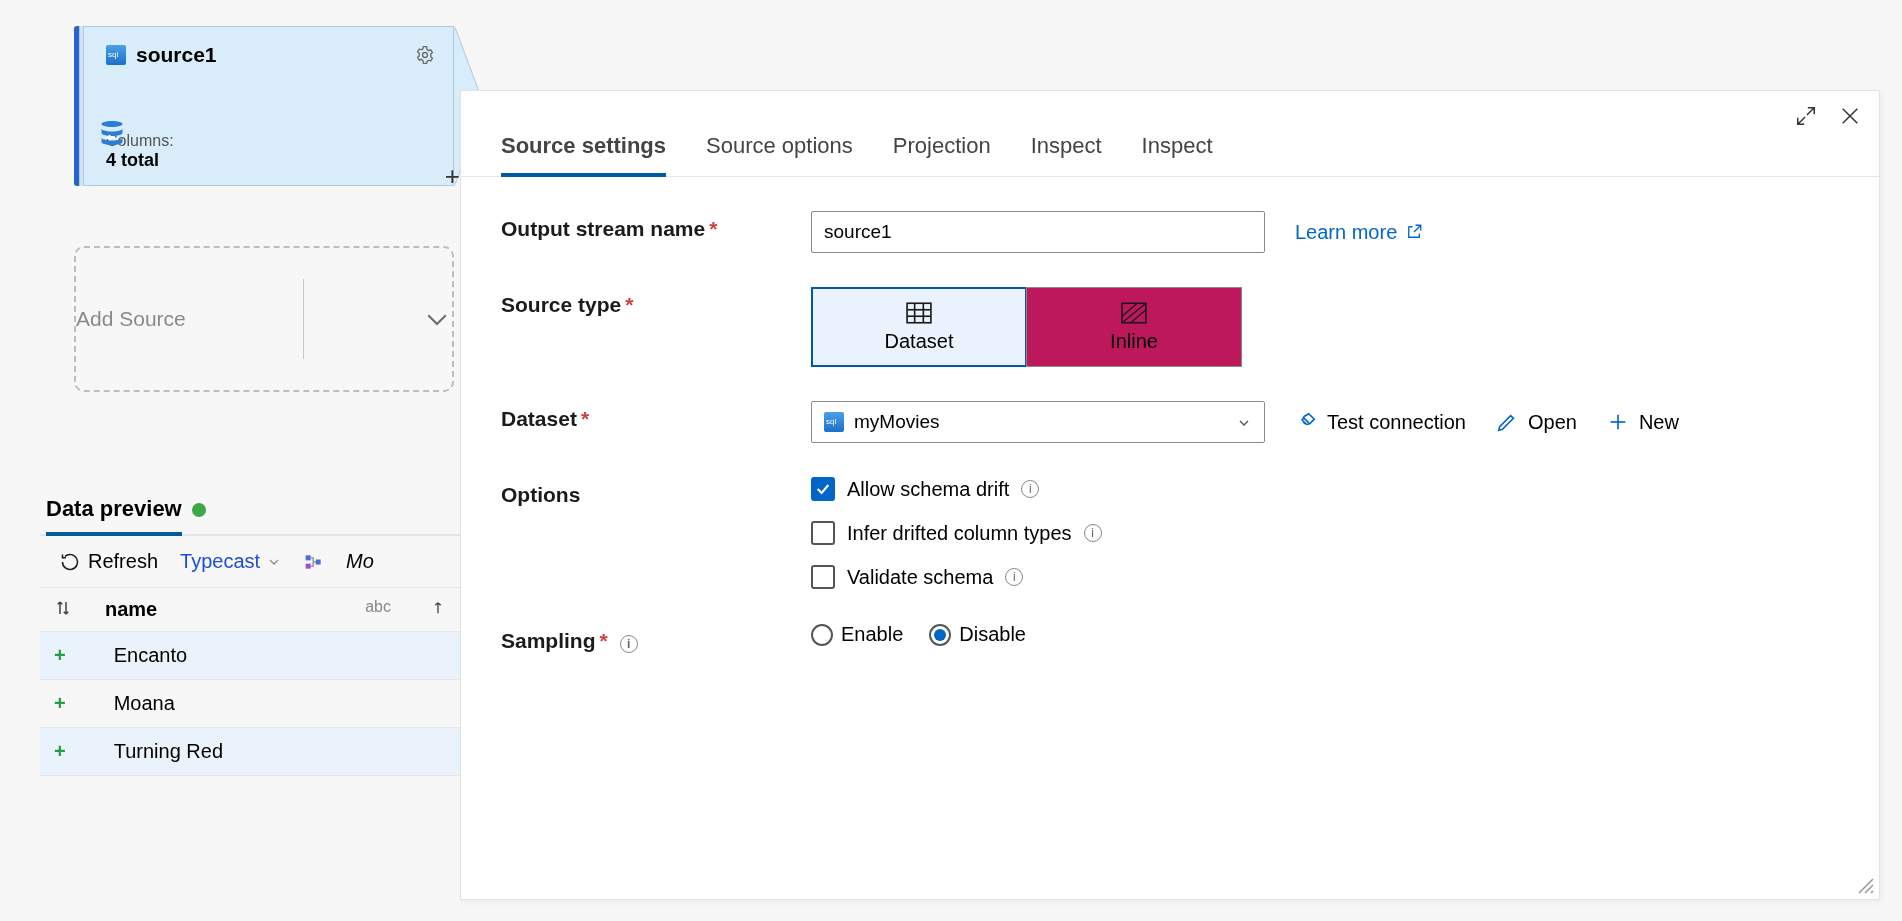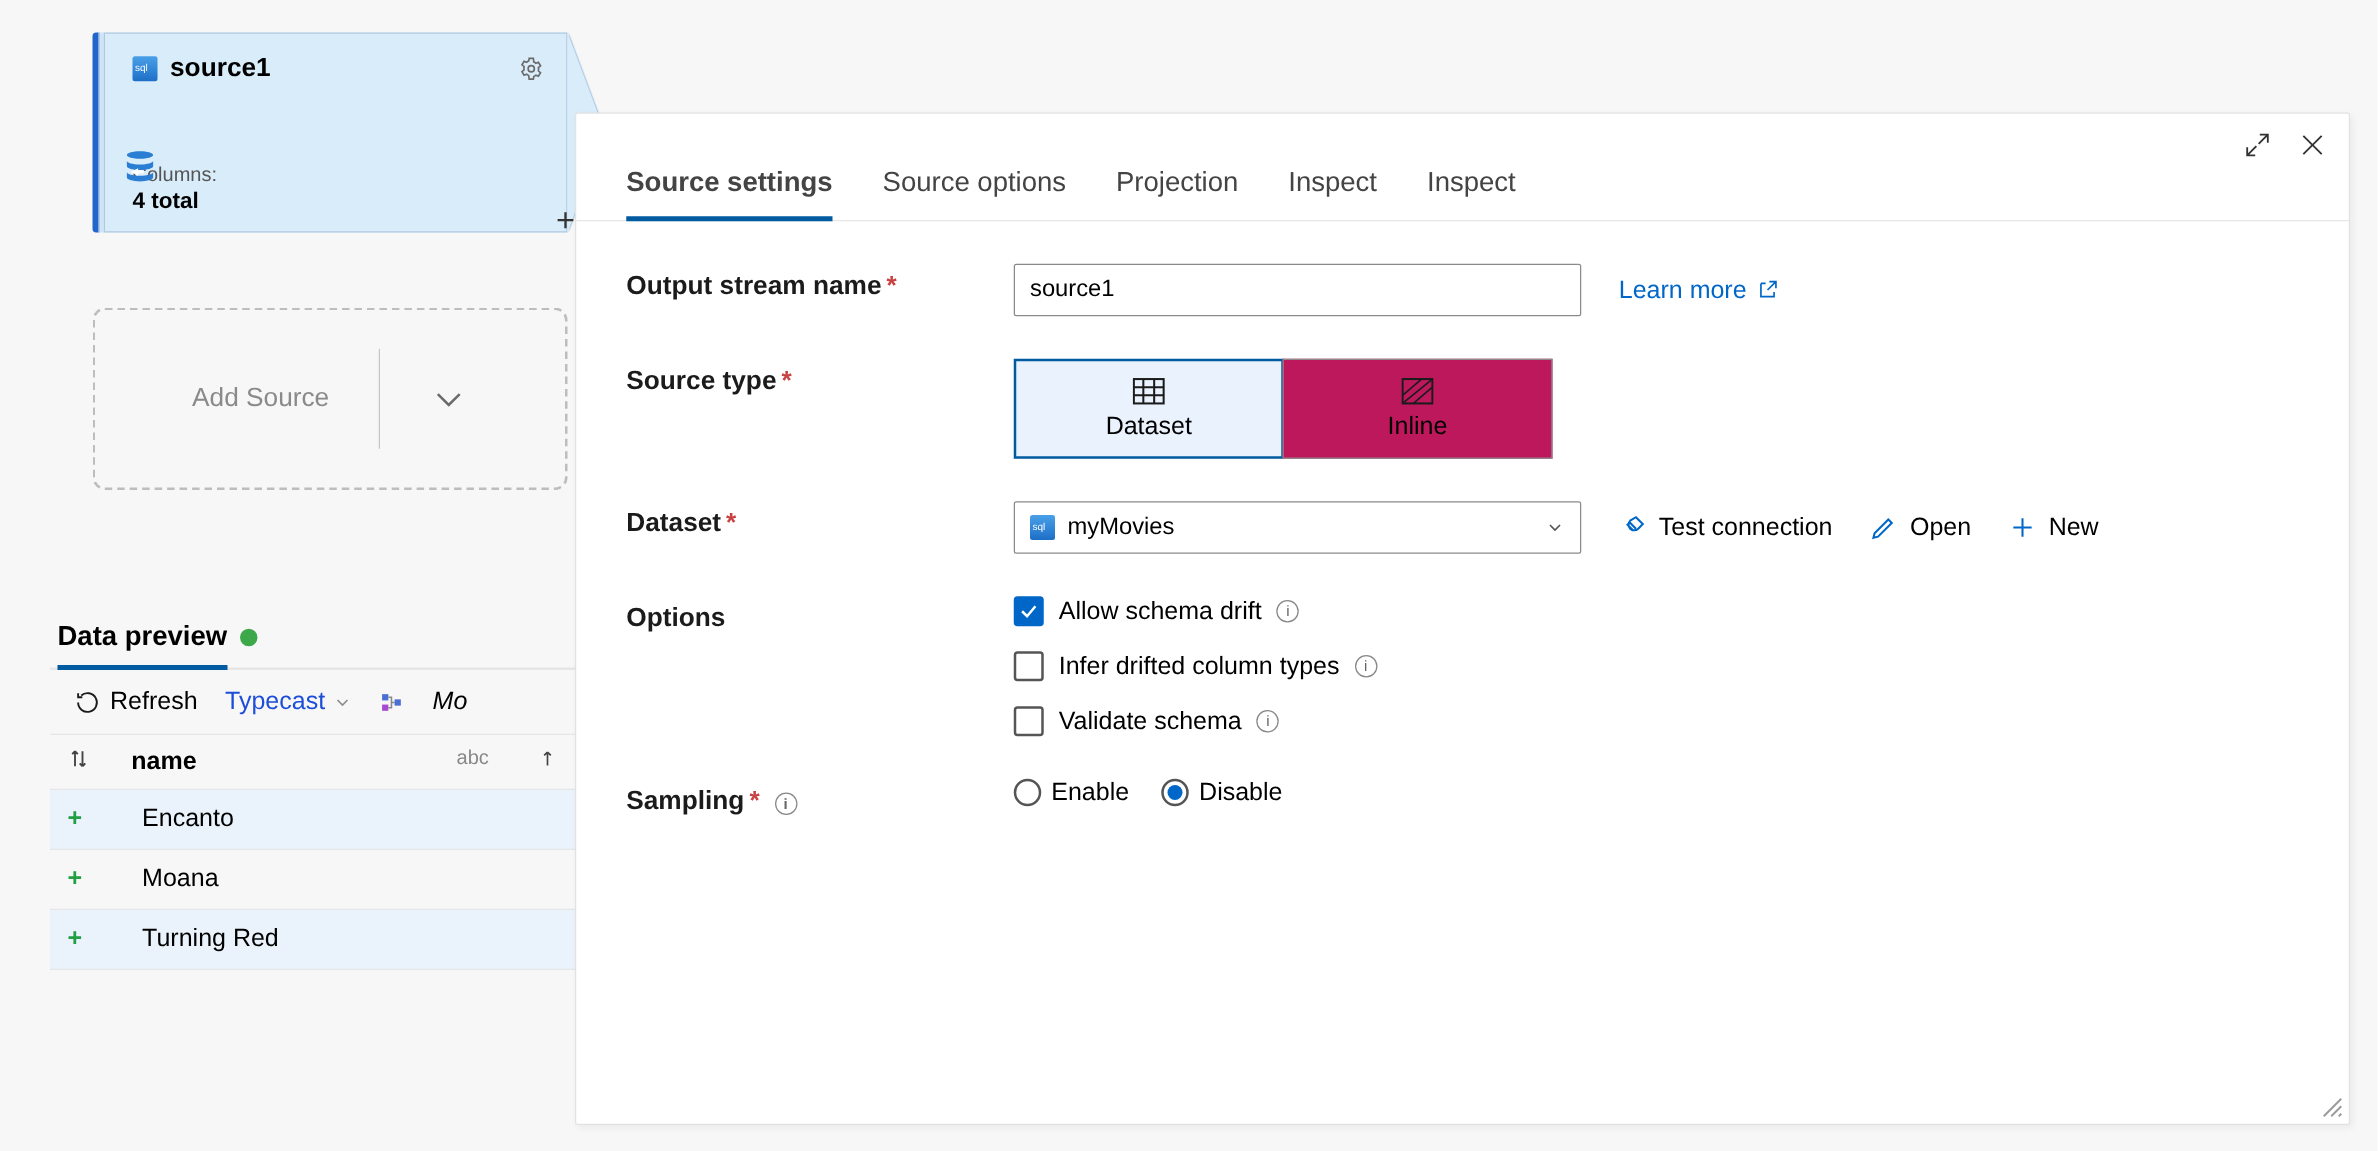--- a/index.html
+++ b/index.html
@@ -48,21 +48,21 @@
 .source-block .gear { margin-left: auto; color: #6a6a6a; }
 .source-block .cols-label { font-size: 16px; color: #555; }
 .source-block .cols-total { font-size: 18px; font-weight: 600; }
 .plus-add { position: absolute; right: -6px; bottom: -6px; font-size: 26px; color: #333; cursor: pointer; }
 
 .add-source-box {
   margin-top: 60px;
   width: 380px; height: 146px;
   border: 2px dashed #bdbdbd;
   border-radius: 10px;
-  display: flex; align-items: center; justify-content: center;
+  display: flex; align-items: center; justify-content: space-between;
   gap: 40px;
 }
 .add-source-box .label { color: #8a8a8a; font-size: 21px; }
 .add-source-box .divider { width: 1px; height: 80px; background: #c7c7c7; }
 .add-source-box .chev { color: #6b6b6b; }
 
 
 .data-preview {
   position: absolute; left: 40px; top: 486px; width: 420px;
 }
@@ -129,21 +129,21 @@
 
 .checkbox-list { display: flex; flex-direction: column; gap: 20px; }
 .ck-row { display: flex; align-items: center; gap: 12px; font-size: 20px; }
 .ck { width: 24px; height: 24px; border: 2px solid #555; border-radius: 3px; display: inline-flex; align-items: center; justify-content: center; background: #fff; cursor:pointer; }
 .ck.checked { background: #0067c9; border-color: #0067c9; color: #fff; }
 .info { width: 18px; height: 18px; border: 1px solid #888; border-radius: 50%; display: inline-flex; align-items: center; justify-content: center; font-size: 12px; color: #666; }
 
 .radio-row { display: flex; align-items: center; gap: 26px; font-size: 20px; }
 .radio { width: 22px; height: 22px; border: 2px solid #555; border-radius: 50%; display: inline-flex; align-items: center; justify-content: center; cursor:pointer; }
 .radio .dot { width: 12px; height: 12px; border-radius: 50%; background: #0067c9; }
-.radio-group { display:inline-flex; gap:8px; }
+.radio-group { display:inline-flex; align-items:center; gap:8px; }
 
 .resize-grip { position: absolute; right: 4px; bottom: 4px; color: #9a9a9a; }
 svg { display: inline-block; vertical-align: middle; }
 </style>
 </head>
 <body>
 
 <div class="canvas-area">
   <div class="source-block">
     <div class="vbar1"></div>

